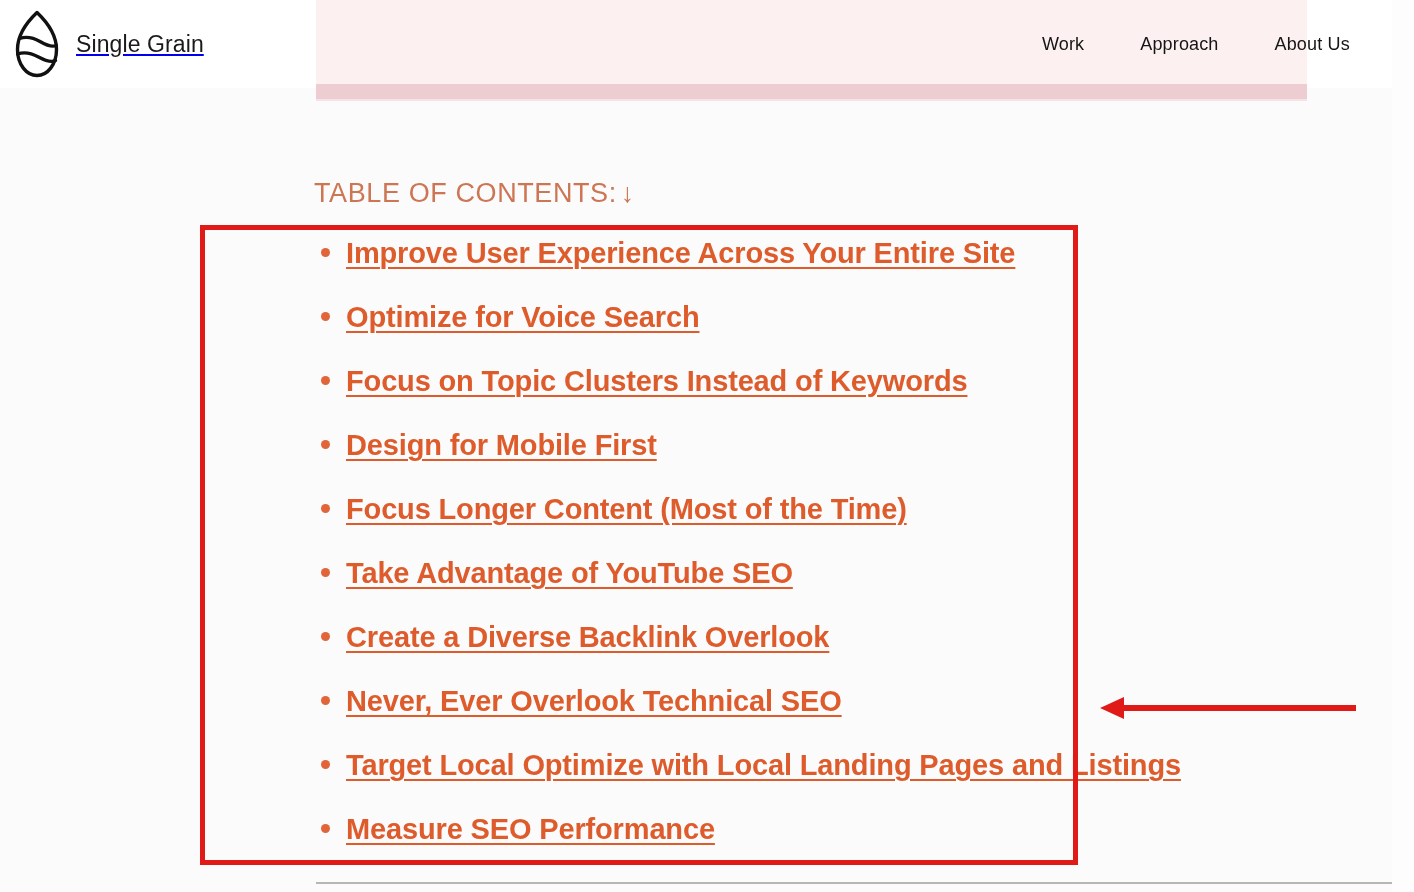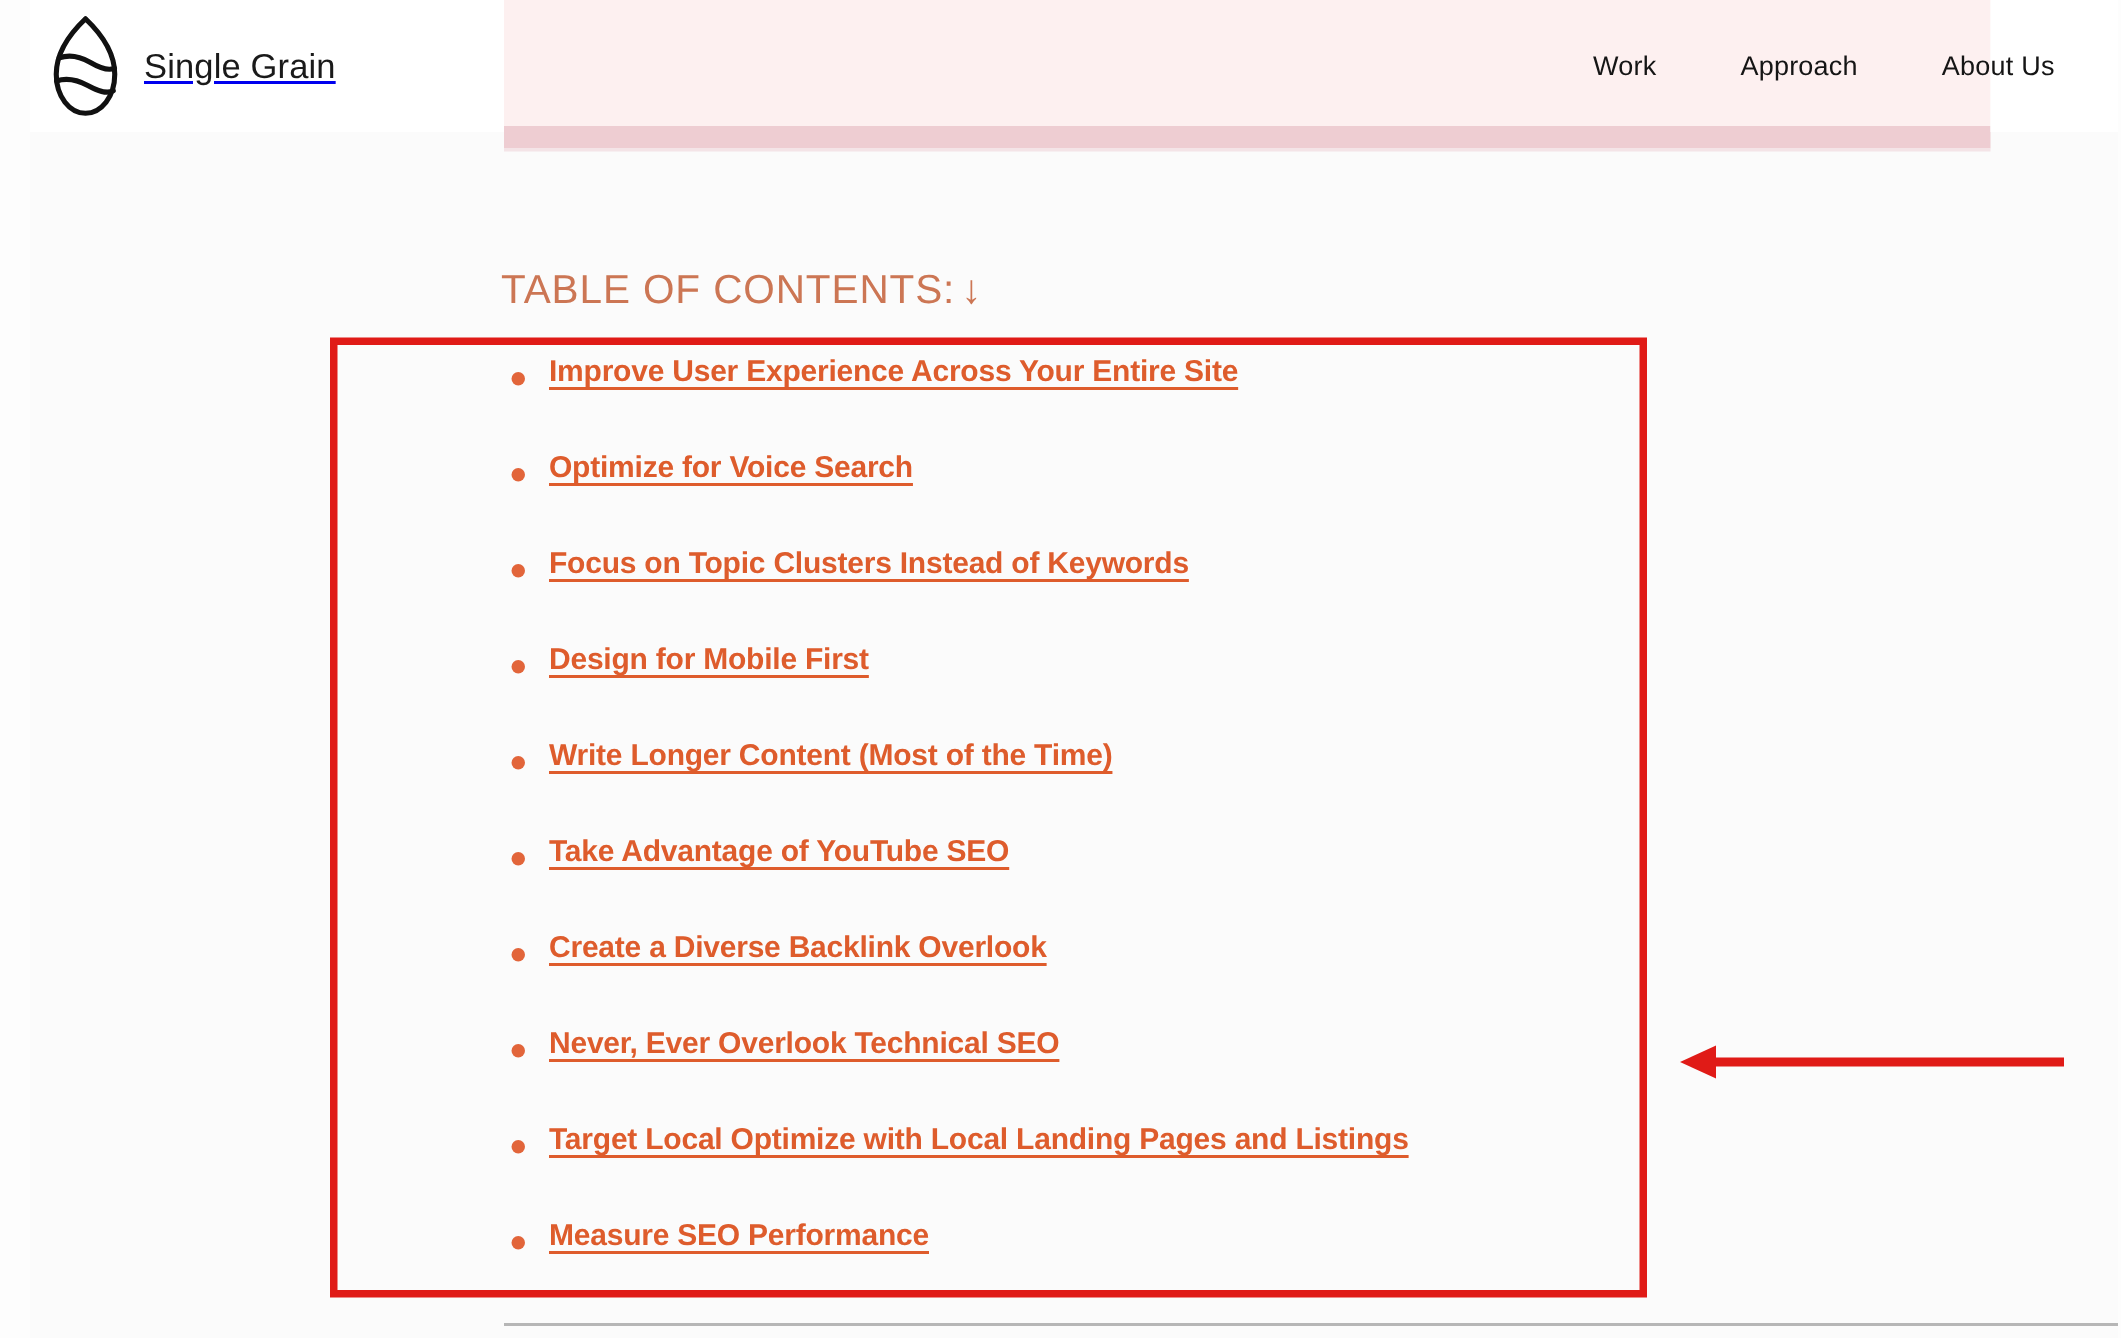--- a/index.html
+++ b/index.html
@@ -17,21 +17,20 @@
     position: relative;
   }
 
   
   .page {
     position: relative;
     width: 1392px;
     height: 892px;
     background: #fcfcfc;
     overflow: hidden;
-    margin-left: 20px;
   }
 
   
   .page-bg-sheet {
     position: absolute;
     left: 0;
     top: 0;
     width: 1414px;
     height: 892px;
     background: #fbfbfb;
@@ -191,21 +190,21 @@
   .toc-bullet {
     position: absolute;
     left: 3px;
     top: 10px;
     width: 9px;
     height: 9px;
     border-radius: 50%;
     background: #e2653a;
   }
   .toc-link {
-    font-size: 20px;
+    font-size: 29px;
     line-height: 1.05;
     font-weight: 700;
     color: #de5c2c;
     text-decoration: underline;
     text-decoration-thickness: 2px;
     text-underline-offset: 4px;
     letter-spacing: -0.15px;
     white-space: nowrap;
     cursor: pointer;
   }
@@ -283,21 +282,21 @@
       <li class="toc-item">
         <span class="toc-bullet"></span>
         <a class="toc-link" href="#">Focus on Topic Clusters Instead of Keywords</a>
       </li>
       <li class="toc-item">
         <span class="toc-bullet"></span>
         <a class="toc-link" href="#">Design for Mobile First</a>
       </li>
       <li class="toc-item">
         <span class="toc-bullet"></span>
-        <a class="toc-link" href="#">Write Longer Content (Most of the Time)</a>
+        <a class="toc-link" href="#">Focus Longer Content (Most of the Time)</a>
       </li>
       <li class="toc-item">
         <span class="toc-bullet"></span>
         <a class="toc-link" href="#">Take Advantage of YouTube SEO</a>
       </li>
       <li class="toc-item">
         <span class="toc-bullet"></span>
         <a class="toc-link" href="#">Create a Diverse Backlink Overlook</a>
       </li>
       <li class="toc-item">

